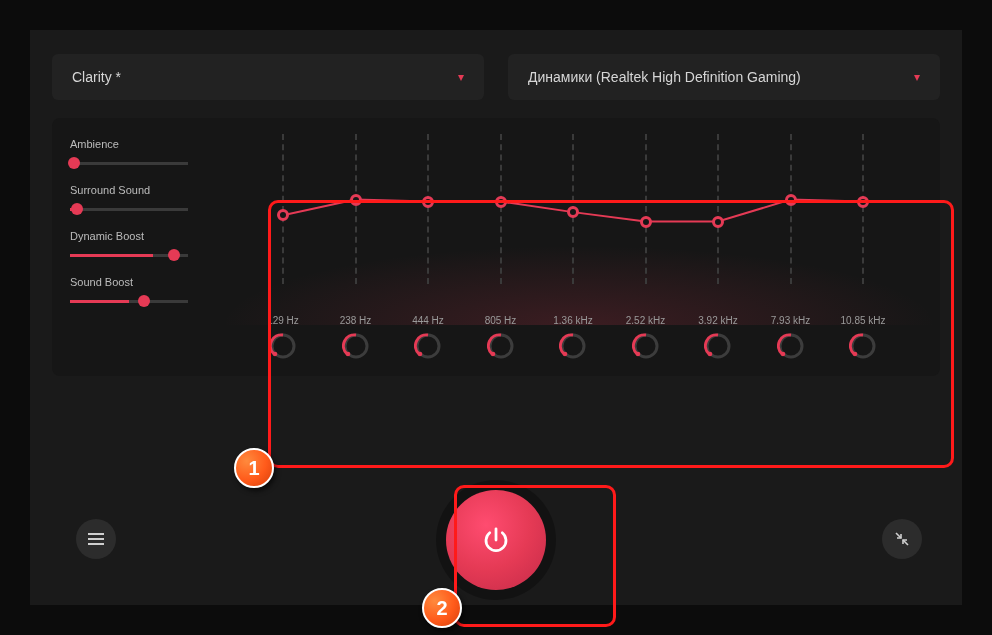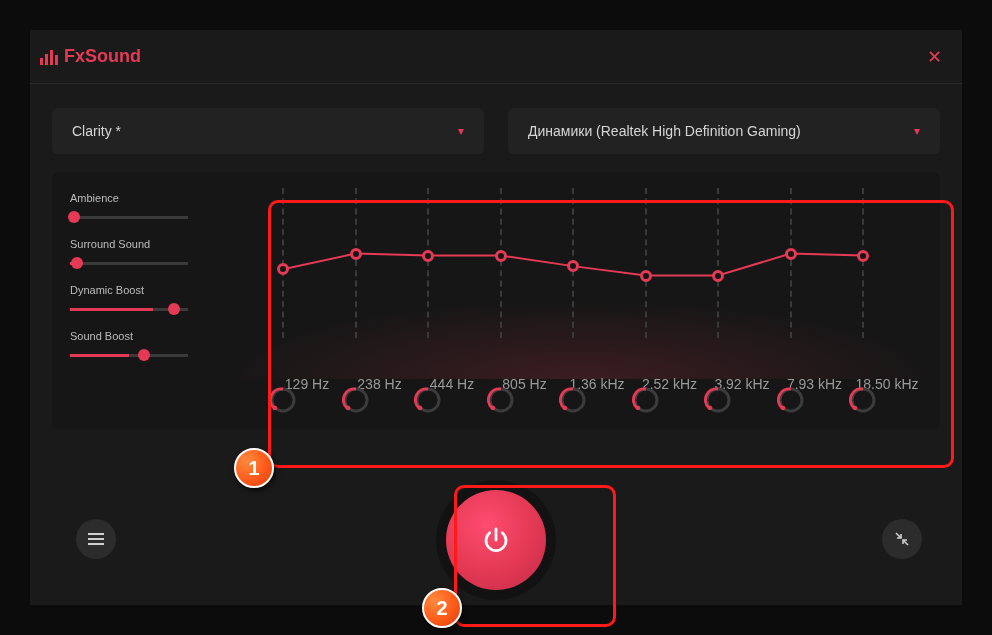--- a/index.html
+++ b/index.html
@@ -25,51 +25,39 @@
 .slider-track { position: relative; height: 10px; display: flex; align-items: center; }
 .slider-rail { width: 118px; height: 3px; background: #3a3a3a; position: relative; }
 .slider-fill { position: absolute; left: 0; top: 0; height: 3px; background: #e53a55; }
 .slider-thumb { position: absolute; width: 12px; height: 12px; border-radius: 50%; background: #e53a55; top: 50%; transform: translate(-50%, -50%); }
 .eq-area { flex: 1; position: relative; padding: 0 24px 0 12px; }
 .eq-graph { position: relative; height: 170px; width: 640px; margin: 0 auto; }
 .eq-col { position: absolute; top: 0; height: 150px; width: 0; }
 .eq-tick { position: absolute; left: -1px; width: 2px; height: 150px; top: 0; border-left: 2px dashed #3a3a3a; }
 .eq-point { position: absolute; width: 12px; height: 12px; border: 3px solid #e53a55; border-radius: 50%; background: #161616; transform: translate(-50%, -50%); }
 .eq-line { stroke: #e53a55; stroke-width: 2; fill: none; }
-.eq-label { position: absolute; top: 188px; font-size: 14px; color: #9a9a9a; transform: translateX(-50%); white-space: nowrap; margin-left: 24px; }
+.eq-label { position: absolute; top: 181px; font-size: 10px; color: #9a9a9a; transform: translateX(-50%); white-space: nowrap; }
 .eq-knob { position: absolute; top: 198px; transform: translateX(-50%); }
 .knob-svg { width: 28px; height: 28px; }
 .glow { position: absolute; left: 0; right: 0; bottom: 35px; height: 80px; background: radial-gradient(ellipse at 50% 100%, rgba(229,58,85,0.18) 0%, rgba(229,58,85,0) 70%); pointer-events: none; }
 .callout1 { position: absolute; left: 238px; top: 170px; width: 686px; height: 268px; border: 3px solid #ff1a1a; border-radius: 10px; pointer-events: none; z-index: 10; }
 .callout2 { position: absolute; left: 424px; top: 455px; width: 162px; height: 142px; border: 3px solid #ff1a1a; border-radius: 10px; pointer-events: none; z-index: 10; }
 .badge { position: absolute; width: 40px; height: 40px; border-radius: 50%; background: radial-gradient(circle at 30% 30%, #ff8a3d, #ff5a1a 55%, #d63f0c); border: 2px solid #fff; color: #fff; font-weight: 700; font-size: 20px; display: flex; align-items: center; justify-content: center; z-index: 20; box-shadow: 2px 3px 5px rgba(0,0,0,0.6); }
 .bottom-bar { position: absolute; left: 0; right: 0; bottom: 0; height: 130px; display: flex; align-items: center; justify-content: center; }
 .menu-btn { position: absolute; left: 46px; bottom: 46px; width: 40px; height: 40px; border-radius: 50%; background: #2c2c2c; display: flex; flex-direction: column; justify-content: center; align-items: center; gap: 3px; cursor: pointer; }
 .menu-btn span { width: 16px; height: 2px; background: #cfcfcf; }
 .power-btn { width: 100px; height: 100px; border-radius: 50%; background: radial-gradient(circle at 40% 35%, #ff4c70, #e53a55 50%, #c42a48); display: flex; align-items: center; justify-content: center; cursor: pointer; box-shadow: 0 0 0 10px rgba(0,0,0,0.3); }
 .power-ico { width: 30px; height: 30px; }
 .minimize-btn { position: absolute; right: 40px; bottom: 46px; width: 40px; height: 40px; border-radius: 50%; background: #2c2c2c; display: flex; align-items: center; justify-content: center; cursor: pointer; }
 </style>
 </head>
 <body>
 
 <div class="frame">
 
-  <div class="titlebar">
-    <div class="logo">
-      <span class="logo-bars">
-        <span></span>
-          <span></span>
-          <span></span>
-          <span></span>
-      </span>
-      <span>FxSound</span>
-    </div>
-    <div class="close-x">✕</div>
-  </div>
 
   <div class="content">
 
     <div class="top-selects">
       <div class="select">
         <span>Clarity *</span>
         <span class="chev">▾</span>
       </div>
       <div class="select">
         <span>Динамики (Realtek High Definition Gaming)</span>
@@ -199,21 +187,21 @@
               <div class="eq-label">7.93 kHz</div>
               <div class="eq-knob"><svg class="knob-svg" viewBox="0 0 28 28">
                   <circle cx="14" cy="14" r="11" stroke="#3c3c3c" stroke-width="3" fill="none"></circle>
                   <path d="M14 3 A11 11 0 0 0 5 22" stroke="#e53a55" stroke-width="3" fill="none"></path>
                   <circle cx="6" cy="22" r="2.3" fill="#e53a55"></circle>
                 </svg></div>
             </div>
             <div class="eq-col" style="left: 610px;">
               <div class="eq-tick"></div>
               <div class="eq-point" style="top:67.5px"></div>
-              <div class="eq-label">18.50 kHz</div>
+              <div class="eq-label">10.85 kHz</div>
               <div class="eq-knob"><svg class="knob-svg" viewBox="0 0 28 28">
                   <circle cx="14" cy="14" r="11" stroke="#3c3c3c" stroke-width="3" fill="none"></circle>
                   <path d="M14 3 A11 11 0 0 0 5 22" stroke="#e53a55" stroke-width="3" fill="none"></path>
                   <circle cx="6" cy="22" r="2.3" fill="#e53a55"></circle>
                 </svg></div>
             </div>
           </div>
       </div>
     </div>
 

